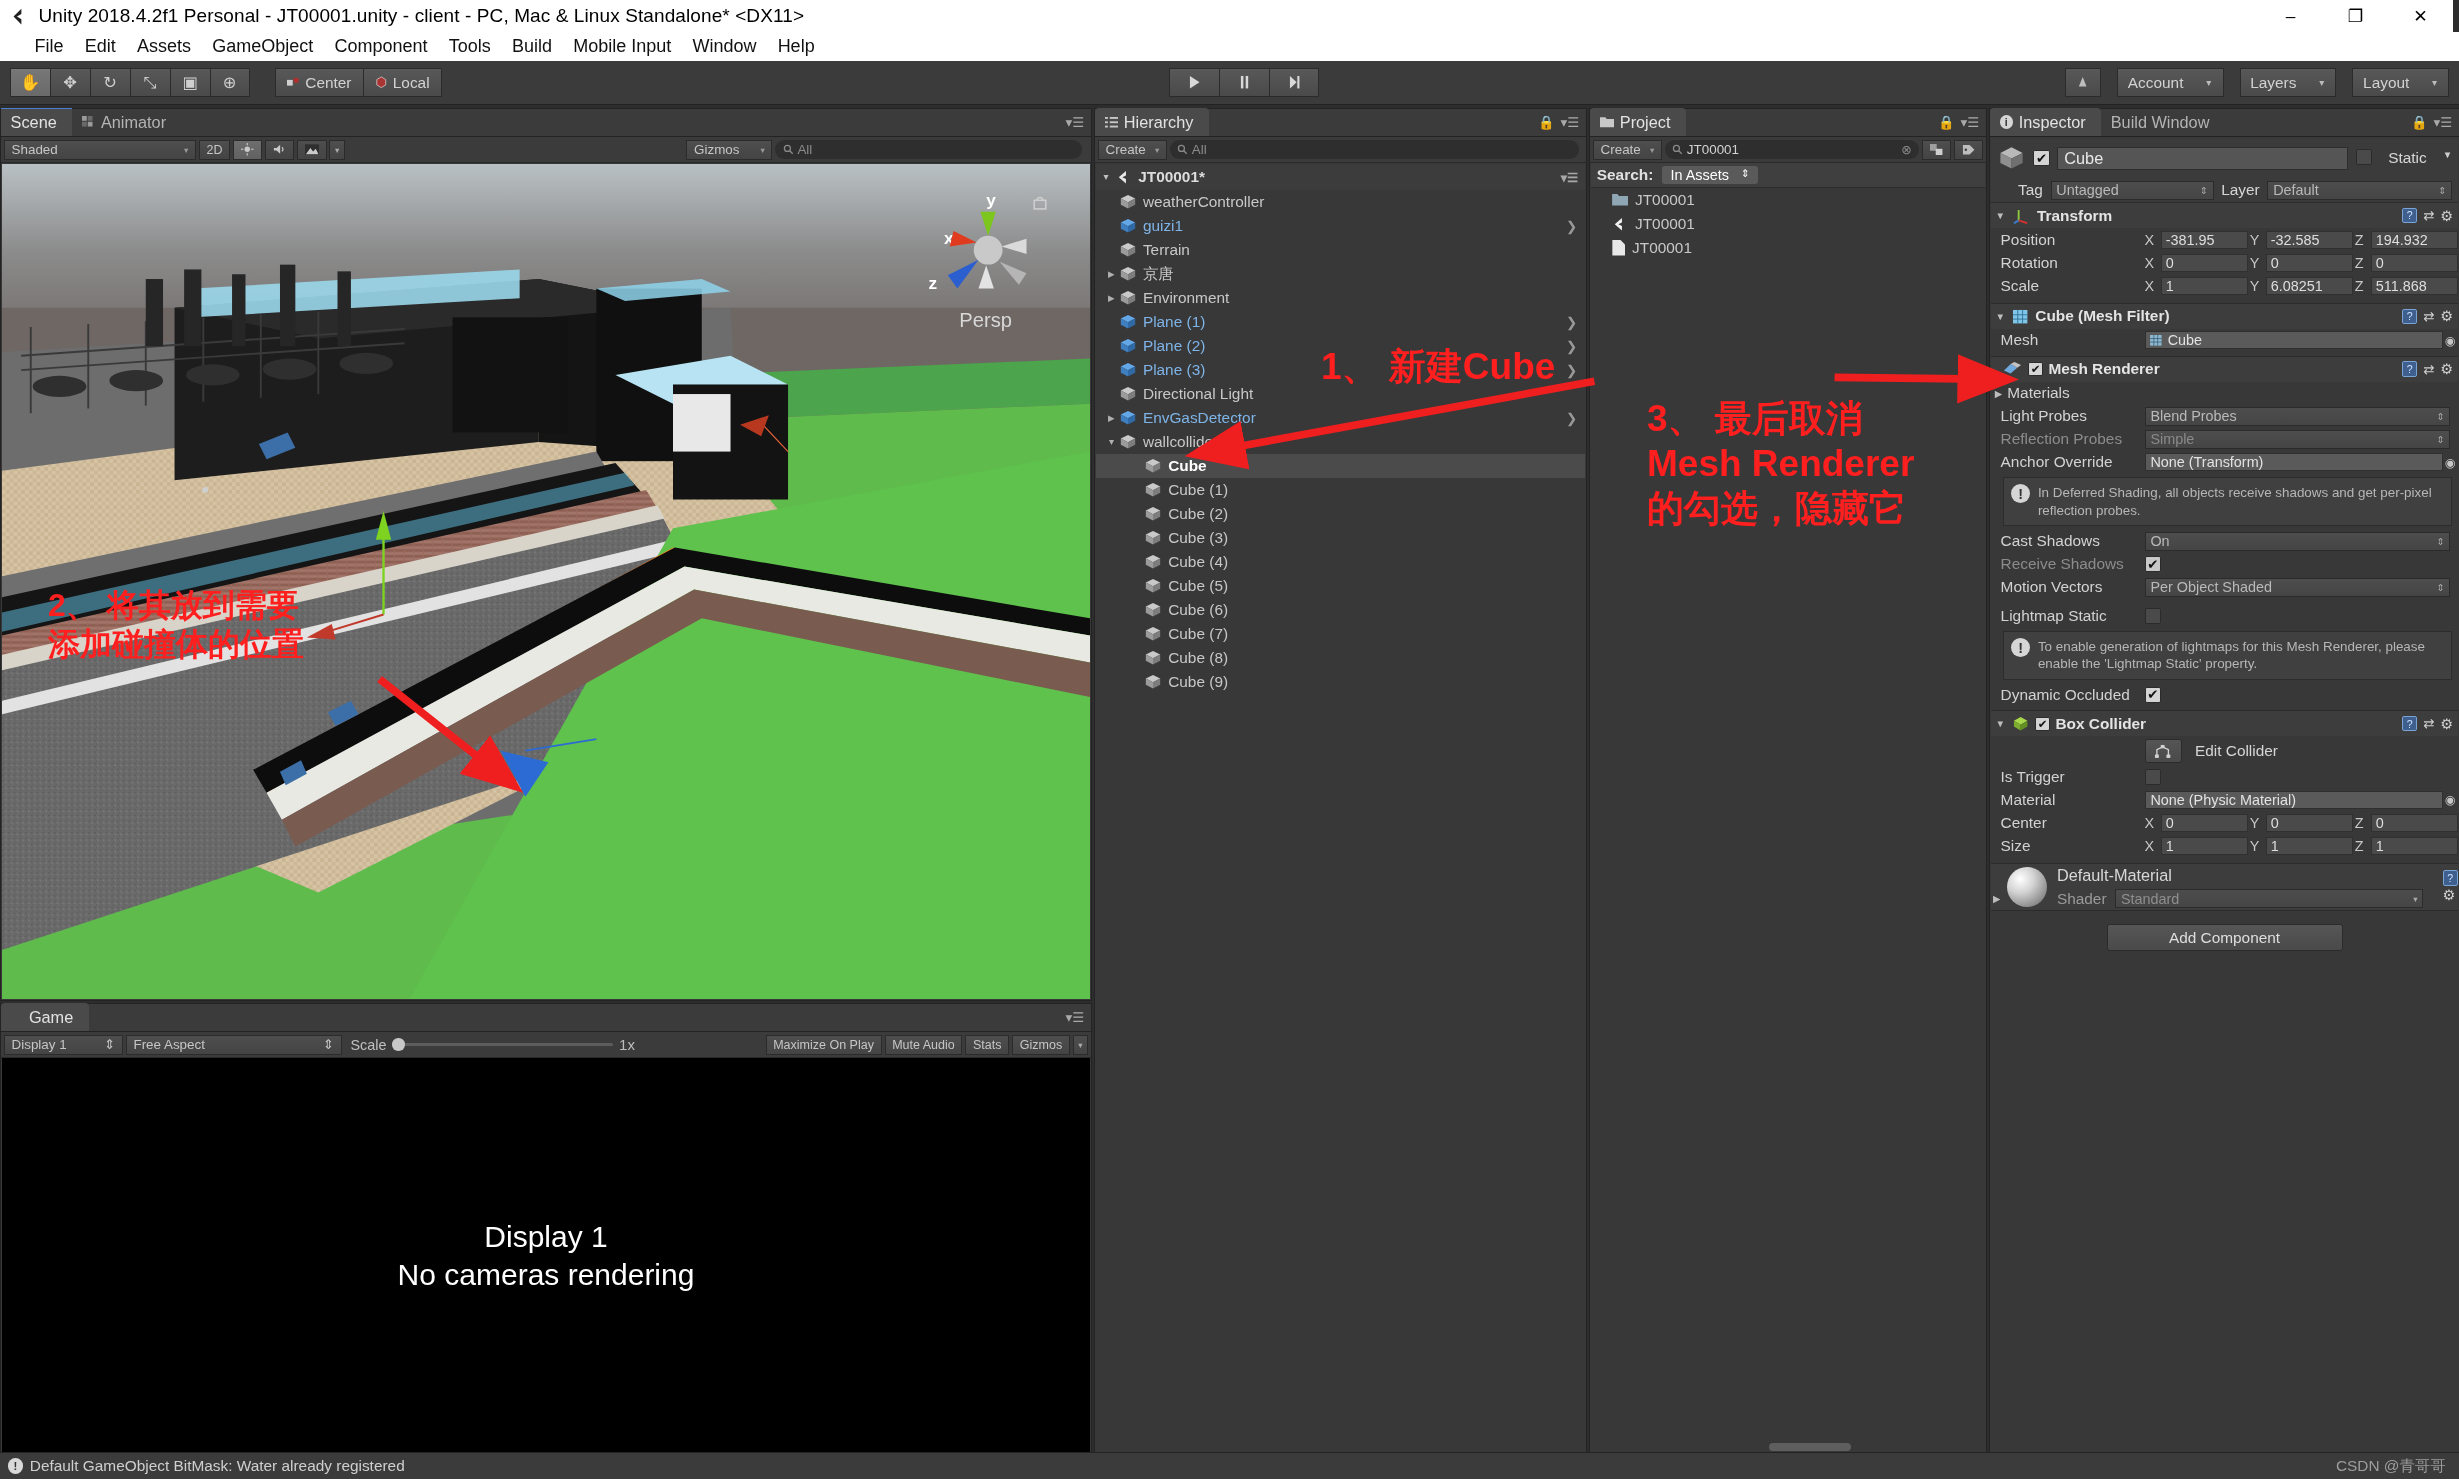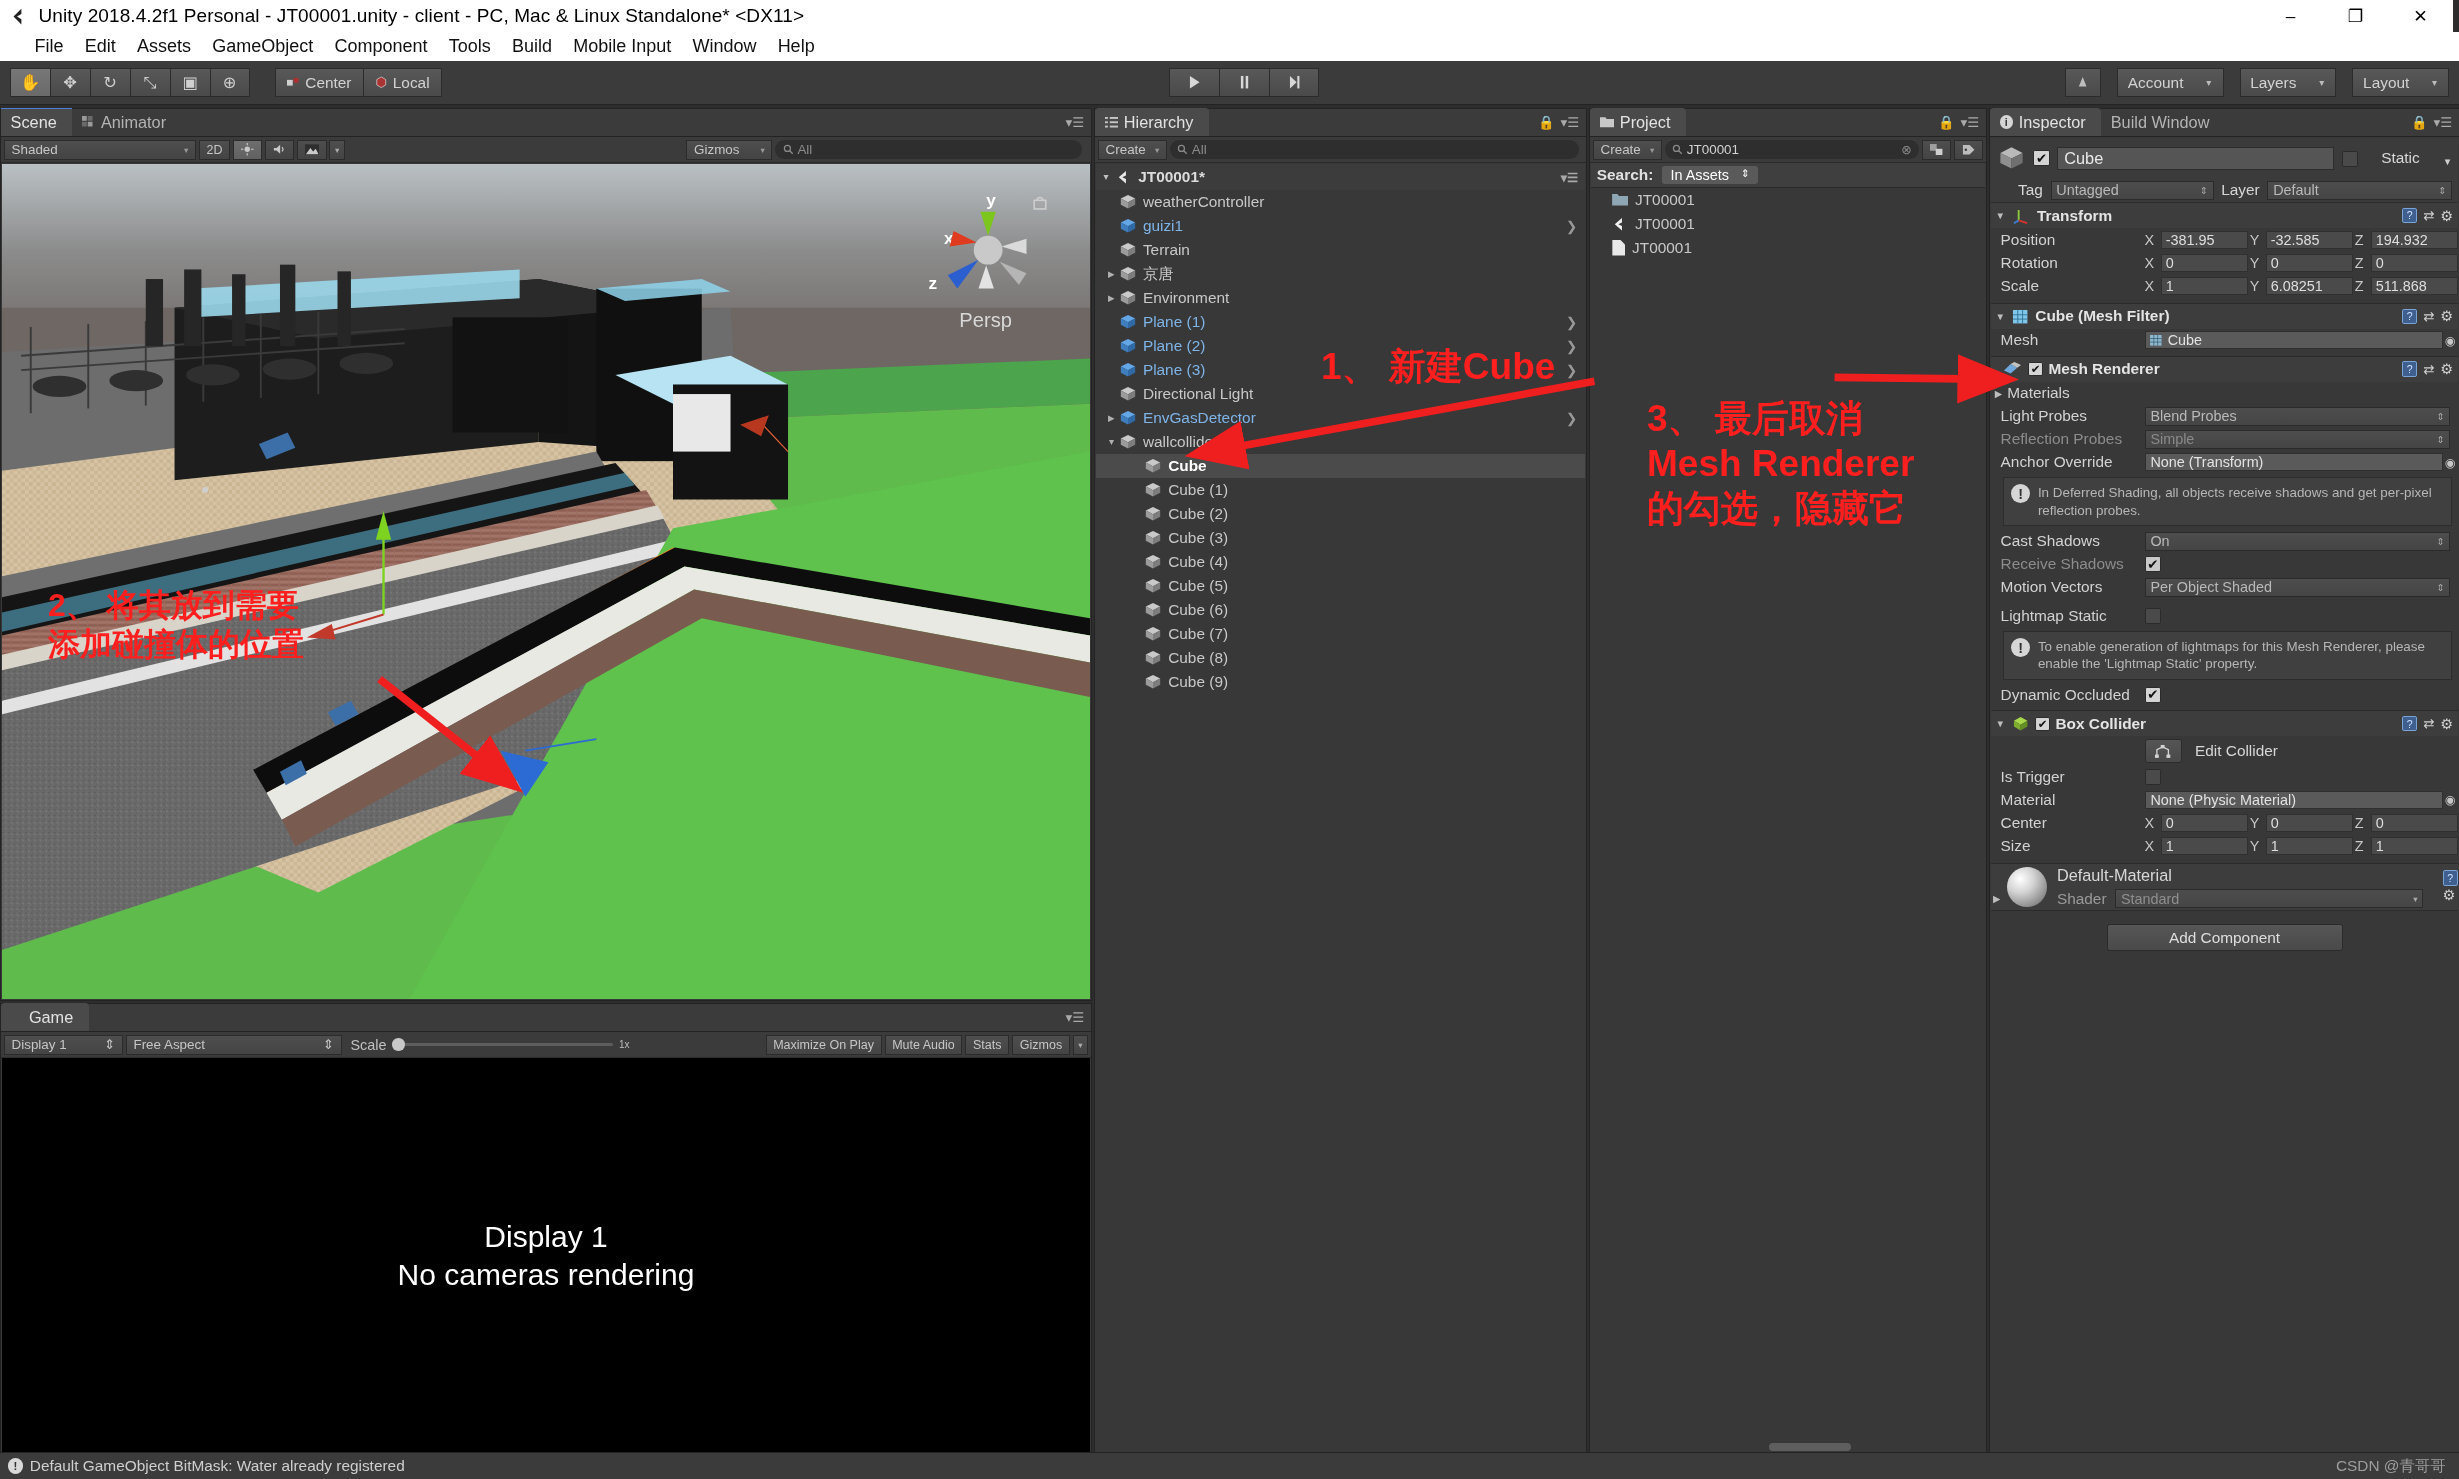--- a/index.html
+++ b/index.html
@@ -161,21 +161,21 @@
 
   .insp-header { height: 40px; background: #3b3b3b; display: flex; align-items: center;
      padding: 0 5.8px; gap: 7.7px; }
   .insp-header .goicon { width: 29px; height: 27px; flex:none; }
   .cbx { width: 16.3px; height: 16.3px; background: #d4d4d4; border: 1px solid #2b2b2b;
      border-radius: 1.9px; display:flex; align-items:center; justify-content:center;
      color:#111; font-size: 13.4px; flex:none; }
   .cbx.empty { background: #4a4a4a; }
   .name-field { flex: 1; height: 23px; background: #555; border: 1px solid #2d2d2d;
      color: #e9e9e9; font-size: 16.3px; display: flex; align-items: center; padding: 0 5.8px; }
-  .static-wrap { display:flex; align-items:flex-end; gap:23px; color:#d8d8d8; font-size:15.4px; }
+  .static-wrap { display:flex; align-items:flex-start; gap:16px; color:#d8d8d8; font-size:15.4px; }
 
   .tag-row { height: 25px; display: flex; align-items: center; gap: 7.7px;
       padding: 0 5.8px 0 27px; background: #3b3b3b; border-bottom: 1px solid #2c2c2c; }
   .tag-row .lab { color: #d6d6d6; font-size: 15.4px; }
   .dd { height: 19px; background: linear-gradient(#4d4d4d,#454545); border: 1px solid #2b2b2b;
       color: #b9b9b9; font-size: 14.4px; display: flex; align-items: center;
       justify-content: space-between; padding: 0 4.8px; }
   .dd .ar { font-size: 9.6px; color: #aaa; }
 
   .comp { border-bottom: 1px solid #2b2b2b; background: #383838; }
@@ -578,21 +578,21 @@
     <div class="ts-drop" style="width:216px">
       <span>Free Aspect</span>
         <span class="ar">⇕</span>
     </div>
     <div style="display:flex;align-items:center;gap:5.8px;padding-left:5.8px;">
       <span style="color:#c0c0c0;font-size:14.4px">Scale</span>
       <div style="position:relative;width:221px;height:13.4px;display:flex;align-items:center;">
         <div style="height:3.8px;width:100%;background:#5d5d5d;border-radius:1.9px"></div>
         <div style="position:absolute;left:0;width:12.5px;height:12.5px;border-radius:50%;background:#c8c8c8;"></div>
       </div>
-      <span style="color:#bdbdbd;font-size:10px">1x</span>
+      <span style="color:#bdbdbd;font-size:15px">1x</span>
     </div>
     <div style="flex:1"></div>
     <div class="ts-btn">
         <span>Maximize On Play</span>
       </div>
     <div class="ts-btn">
         <span>Mute Audio</span>
       </div>
     <div class="ts-btn">
         <span>Stats</span>

